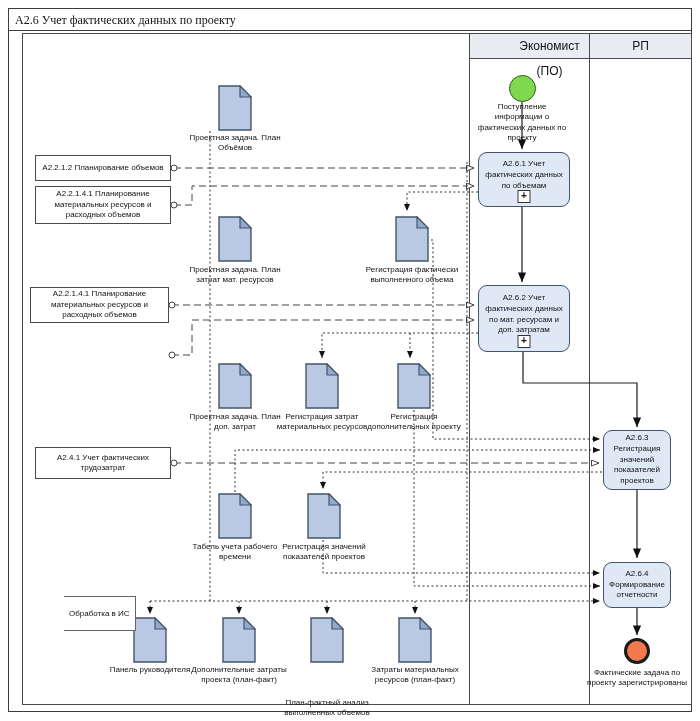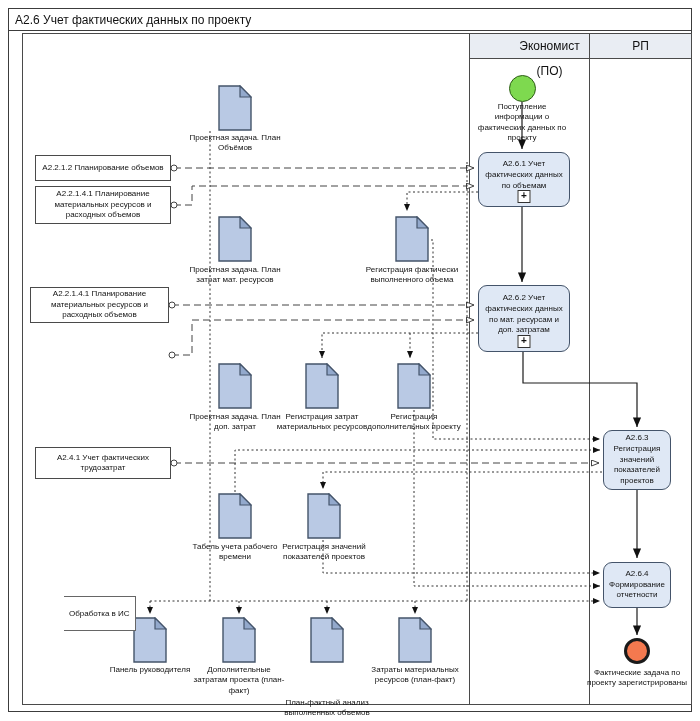--- a/index.html
+++ b/index.html
@@ -2,21 +2,21 @@
 <html><head>
 <meta charset="utf-8">
 <style>
   html,body{margin:0;padding:0;background:#fff;}
   #canvas{position:relative;width:700px;height:721px;background:#fff;
           font-family:"Liberation Sans","DejaVu Sans",sans-serif;color:#111;overflow:hidden;}
 
   
   .outer-frame{position:absolute;left:8px;top:8px;width:682px;height:702px;border:1px solid #3c3c3c;}
   .title-bar{position:absolute;left:0;top:0;width:100%;height:22px;border-bottom:1px solid #3c3c3c;
-             font-size:12px;line-height:22px;padding-left:6px;box-sizing:border-box;background:#fff;}
+             font-size:12px;line-height:22px;padding-left:6px;box-sizing:border-box;background:#fff;font-family:Liberation Serif, serif;}
   .pool{position:absolute;left:22px;top:33px;width:668px;height:670px;border:1px solid #4a4a4a;background:#fff;}
   .lane-line{position:absolute;top:0;height:100%;width:0;border-left:1px solid #4a4a4a;}
   .lane-header{position:absolute;top:0;height:25px;border-bottom:1px solid #4a4a4a;border-left:1px solid #4a4a4a;
                background:#e9edf3;box-sizing:border-box;font-size:12px;text-align:center;line-height:25px;}
 
   
   #wires{position:absolute;left:0;top:0;width:700px;height:721px;z-index:5;}
 
   
   .refbox{position:absolute;background:#fff;border:1px solid #4a4a4a;z-index:10;
@@ -175,21 +175,21 @@
   <div class="doc" style="left:133px;top:617px;"><svg width="34" height="46">
         <path class="doc-body" d="M1,1 H22 L33,12 V45 H1 Z"></path>
         <path class="doc-fold" d="M22,1 V12 H33 Z"></path>
       </svg></div>
   <div class="doc-label" style="left:102px;top:665px;">Панель руководителя</div>
 
   <div class="doc" style="left:222px;top:617px;"><svg width="34" height="46">
         <path class="doc-body" d="M1,1 H22 L33,12 V45 H1 Z"></path>
         <path class="doc-fold" d="M22,1 V12 H33 Z"></path>
       </svg></div>
-  <div class="doc-label" style="left:191px;top:665px;">Дополнительные затратам проекта (план-факт)</div>
+  <div class="doc-label" style="left:191px;top:665px;">Дополнительные затраты проекта (план-факт)</div>
 
   <div class="doc" style="left:310px;top:617px;"><svg width="34" height="46">
         <path class="doc-body" d="M1,1 H22 L33,12 V45 H1 Z"></path>
         <path class="doc-fold" d="M22,1 V12 H33 Z"></path>
       </svg></div>
   <div class="doc-label" style="left:279px;top:698px;">План-фактный анализ выполненных объемов</div>
 
   <div class="doc" style="left:398px;top:617px;"><svg width="34" height="46">
         <path class="doc-body" d="M1,1 H22 L33,12 V45 H1 Z"></path>
         <path class="doc-fold" d="M22,1 V12 H33 Z"></path>

